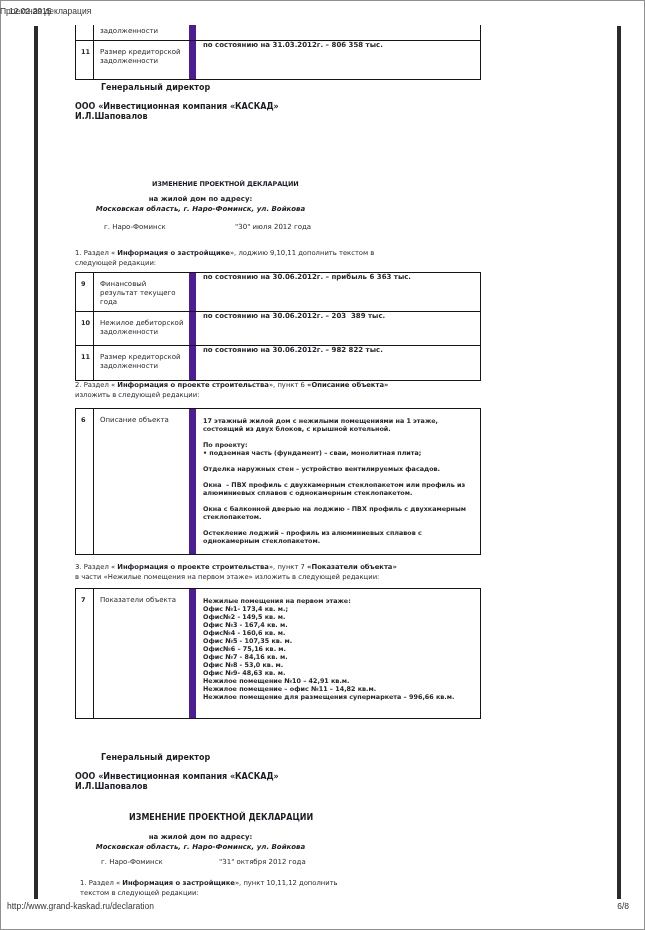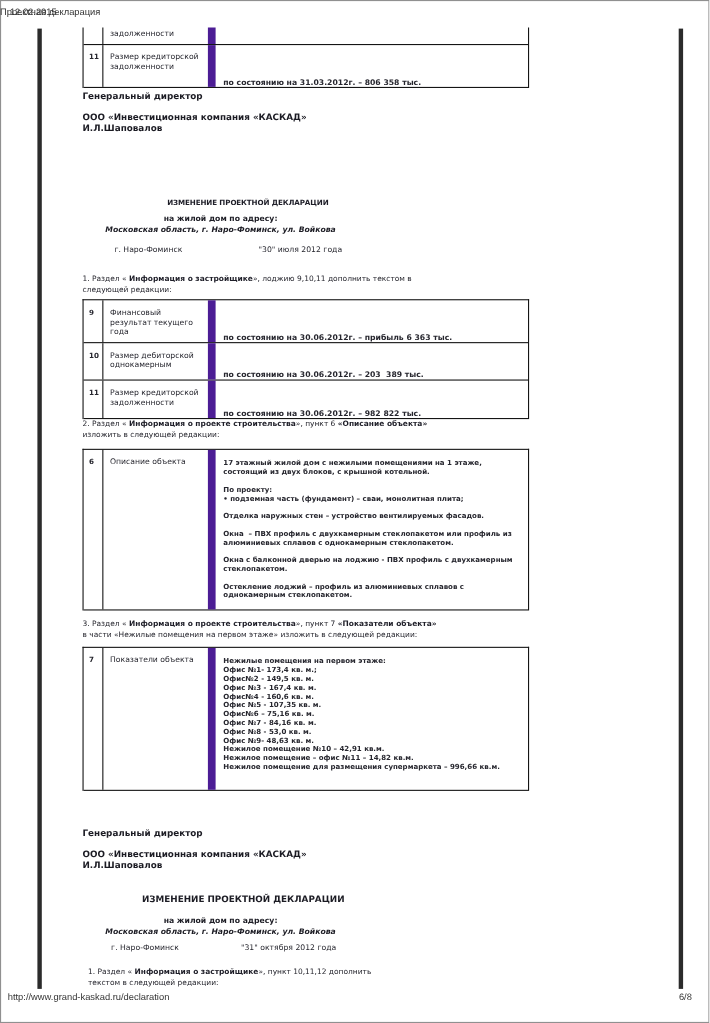--- a/index.html
+++ b/index.html
@@ -25,28 +25,28 @@
   
   .doc-table{position:absolute;left:75px;width:406px;box-sizing:border-box;
     border-left:1px solid #151515;border-right:1px solid #151515;}
   .doc-table.topline{border-top:1px solid #151515;}
   .trow{display:flex;border-bottom:1px solid #151515;box-sizing:border-box;}
   .c-num{flex:0 0 18px;width:18px;border-right:1px solid #151515;box-sizing:border-box;
     padding:7px 1px 0 5px;font-size:6.5px;font-weight:bold;}
   .c-label{flex:0 0 102px;width:102px;border-right:7px solid #4c1d95;box-sizing:border-box;
     padding:7px 5px 4px 6px;font-size:7px;line-height:9px;}
   .c-val{flex:1;min-width:0;padding:0 6px 0 7px;font-size:7px;font-weight:600;
-    display:flex;align-items:flex-end;}
+    display:flex;align-items:flex-start;}
   .c-val.top{display:block;padding:8px 8px 0 7px;font-size:6.4px;line-height:8px;}
   .c-val.top .ln{min-height:8px;}
   .compact .c-label{padding-top:2px;}
 
   
   .sig{position:absolute;left:75px;font-size:8px;font-weight:bold;color:#1c1c24;line-height:10px;}
-  .sig .role{margin-bottom:9px;}
+  .sig .role{margin-bottom:9px;margin-left:26px;}
   .head1{position:absolute;left:152px;font-size:6.5px;font-weight:bold;letter-spacing:-0.1px;color:#1e1e28;}
   .head2{position:absolute;left:129px;font-size:8px;font-weight:bold;color:#1c1c24;}
   .addr{position:absolute;left:63px;width:275px;text-align:center;font-size:7px;line-height:10px;color:#1c1c24;}
   .addr .sub{font-weight:bold;}
   .addr .adr{font-weight:bold;font-style:italic;}
   .cityline{position:absolute;left:0;width:645px;font-size:7px;}
   .cityline .city{position:absolute;}
   .cityline .date{position:absolute;}
   .para{position:absolute;font-size:6.8px;line-height:9.5px;}
   .para b{font-weight:bold;color:#1e1e28;}
@@ -101,21 +101,21 @@
 <div class="doc-table topline" style="top:272px">
   <div class="trow" style="min-height:35px">
     <div class="c-num">9</div>
     <div class="c-label">Финансовый результат текущего года</div>
     <div class="c-val">
         <span>по состоянию на 30.06.2012г. – прибыль 6 363 тыс.</span>
       </div>
   </div>
   <div class="trow" style="min-height:34px">
     <div class="c-num">10</div>
-    <div class="c-label">Размер дебиторской однокамерным</div>
+    <div class="c-label">Нежилое дебиторской задолженности</div>
     <div class="c-val">
         <span>по состоянию на 30.06.2012г. – 203&nbsp;&nbsp;389 тыс.</span>
       </div>
   </div>
   <div class="trow" style="min-height:35px">
     <div class="c-num">11</div>
     <div class="c-label">Размер кредиторской задолженности</div>
     <div class="c-val">
         <span>по состоянию на 30.06.2012г. – 982 822 тыс.</span>
       </div>

